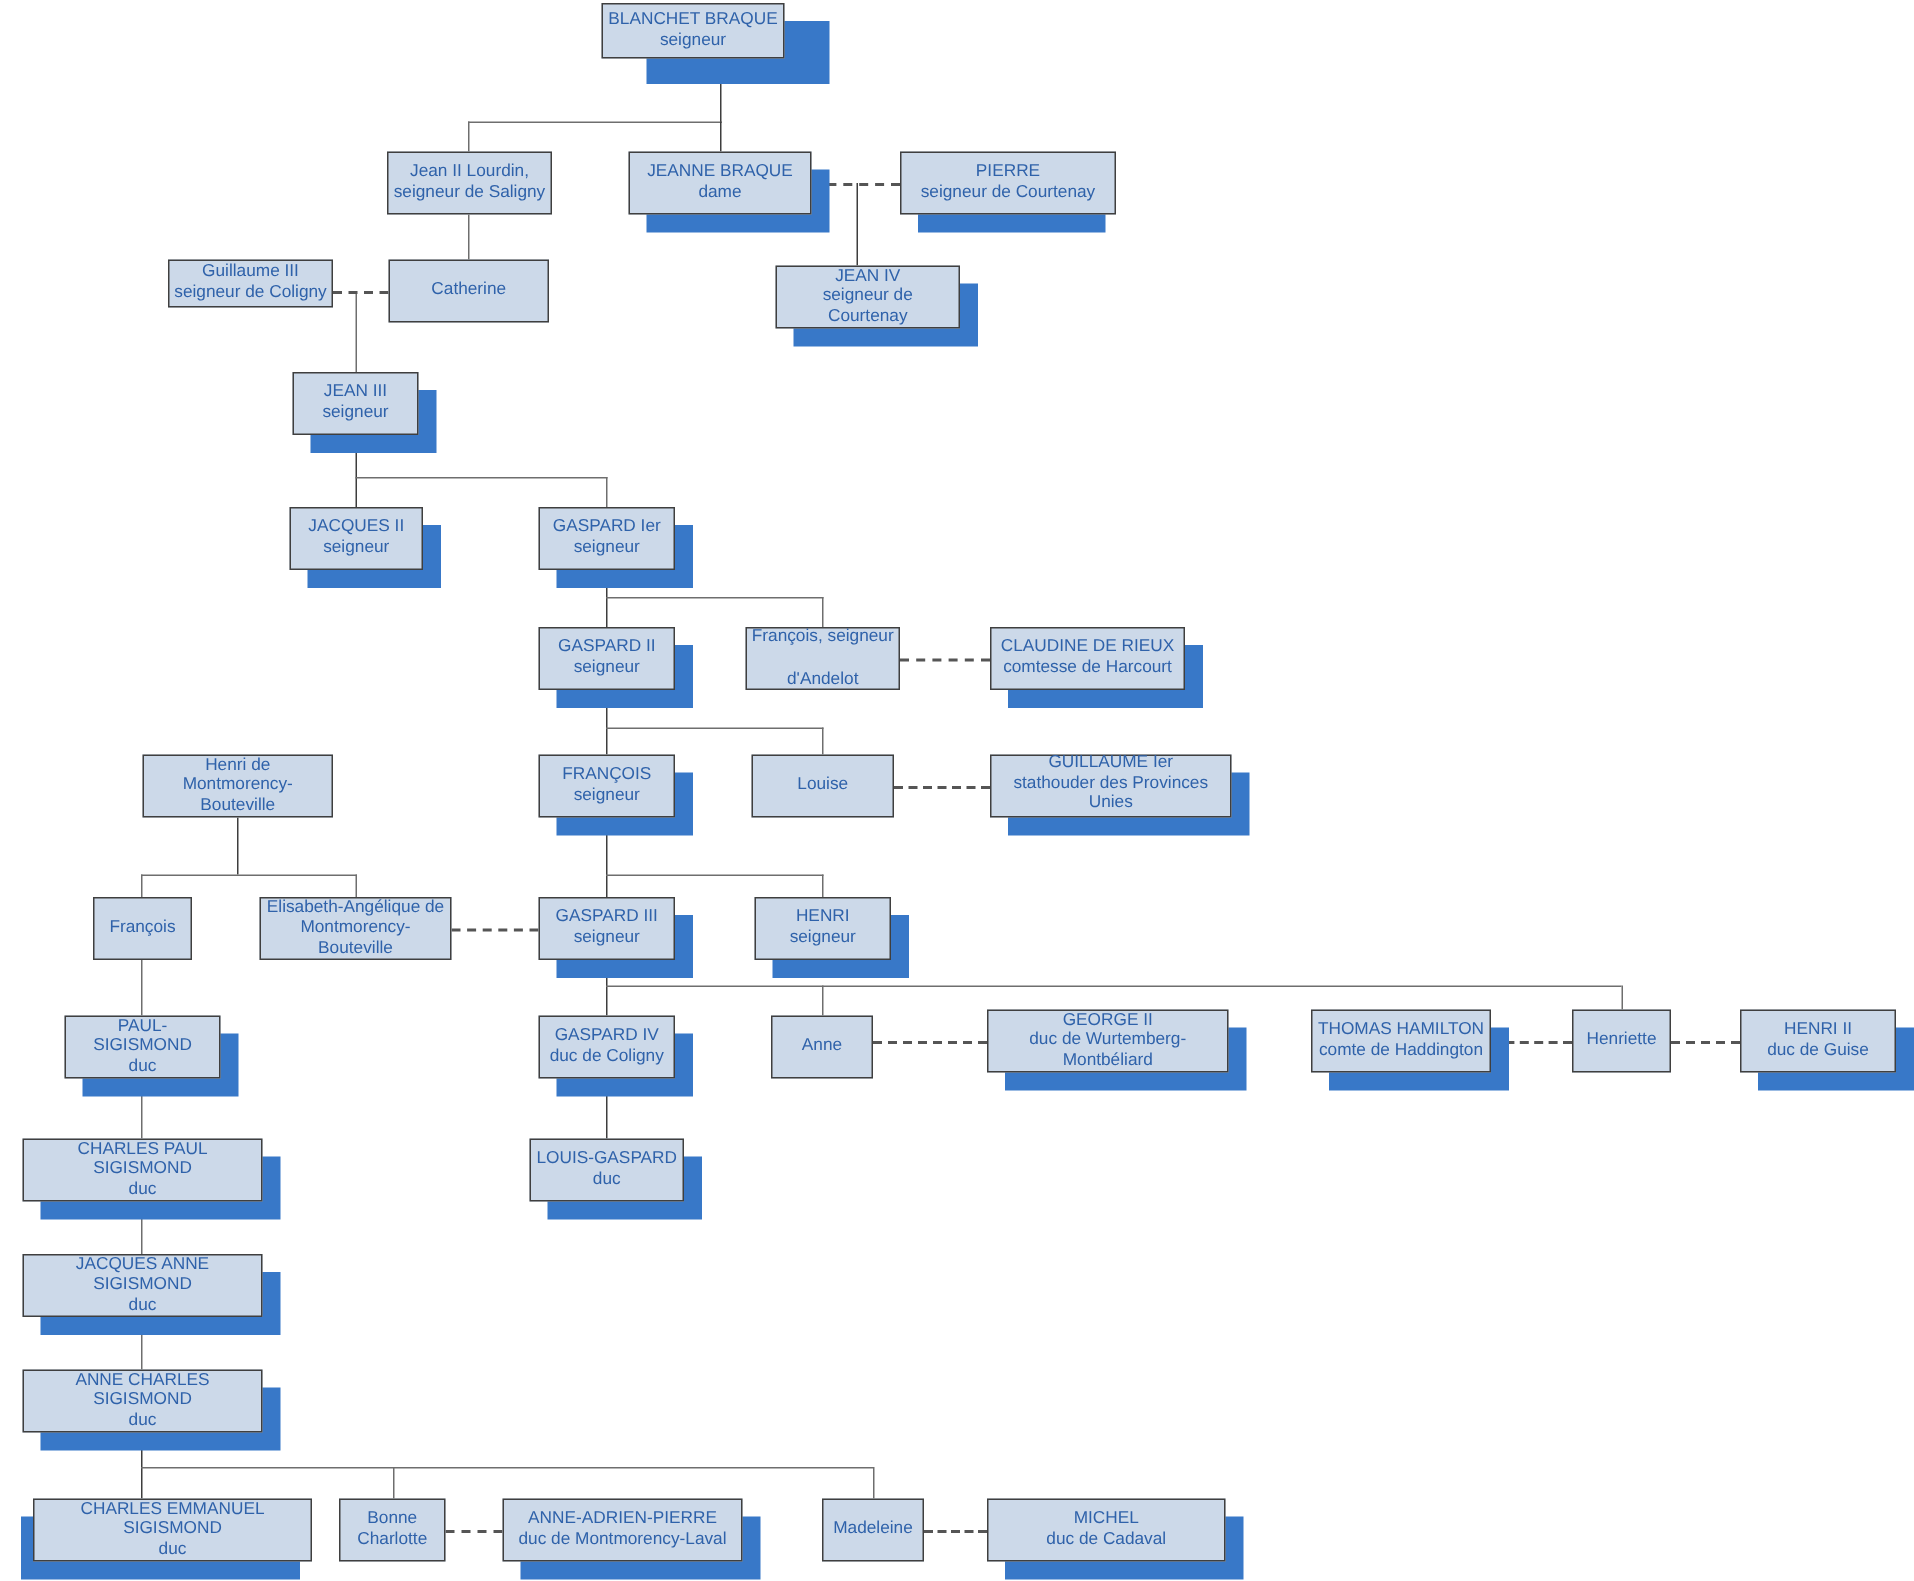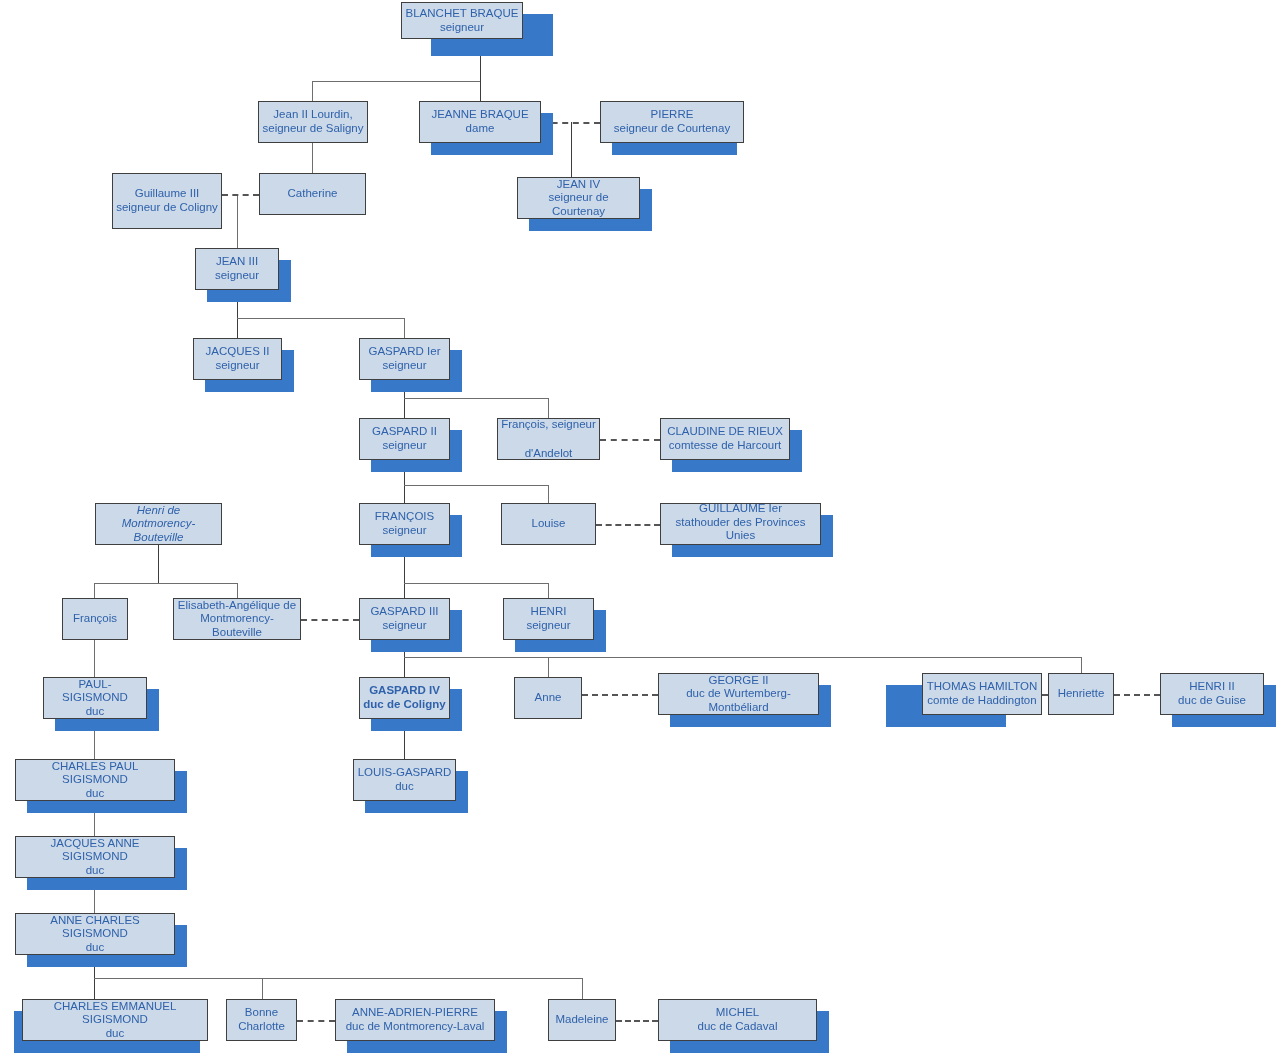--- a/index.html
+++ b/index.html
@@ -137,21 +137,21 @@
       <div class="shadow" style="left: 431px; top: 113px; width: 122px; height: 42px;"></div>
       <div class="node" style="left: 419px; top: 101px; width: 122px; height: 42px;">
         <span class="nm">JEANNE BRAQUE</span>
         <span class="ti">dame</span>
       </div>
       <div class="shadow" style="left: 612px; top: 113px; width: 125px; height: 42px;"></div>
       <div class="node" style="left: 600px; top: 101px; width: 144px; height: 42px;">
         <span class="nm">PIERRE</span>
         <span class="ti">seigneur de Courtenay</span>
       </div>
-      <div class="node" style="left: 112px; top: 173px; width: 110px; height: 56px;">
+      <div class="node" style="left: 112px; top: 173px; width: 110px; height: 32px;">
         <span class="nm">Guillaume III</span>
         <span class="ti">seigneur de Coligny</span>
       </div>
       <div class="node" style="left: 259px; top: 173px; width: 107px; height: 42px;">
         <span class="nm">Catherine</span>
       </div>
       <div class="shadow" style="left: 529px; top: 189px; width: 123px; height: 42px;"></div>
       <div class="node" style="left: 517px; top: 177px; width: 123px; height: 42px;">
         <span class="nm">JEAN IV</span>
         <span class="ti">seigneur de Courtenay</span>
@@ -191,21 +191,21 @@
         <span class="ti">seigneur</span>
       </div>
       <div class="node" style="left: 501px; top: 503px; width: 95px; height: 42px;">
         <span class="nm">Louise</span>
       </div>
       <div class="shadow" style="left: 672px; top: 515px; width: 161px; height: 42px;"></div>
       <div class="node" style="left: 660px; top: 503px; width: 161px; height: 42px; justify-content: flex-end;">
         <span class="nm">GUILLAUME Ier</span>
         <span class="ti">stathouder des Provinces Unies</span>
       </div>
-      <div class="node" style="left: 95px; top: 503px; width: 127px; height: 42px; font-style: italic;">
+      <div class="node" style="left: 95px; top: 503px; width: 127px; height: 42px;">
         <span class="nm">Henri de Montmorency-</span>
         <span class="ti">Bouteville</span>
       </div>
       <div class="node" style="left: 62px; top: 598px; width: 66px; height: 42px;">
         <span class="nm">François</span>
       </div>
       <div class="node" style="left: 173px; top: 598px; width: 128px; height: 42px;">
         <span class="nm">Elisabeth-Angélique de</span>
         <span class="ti">Montmorency-Bouteville</span>
       </div>
@@ -218,34 +218,34 @@
       <div class="node" style="left: 503px; top: 598px; width: 91px; height: 42px;">
         <span class="nm">HENRI</span>
         <span class="ti">seigneur</span>
       </div>
       <div class="shadow" style="left: 55px; top: 689px; width: 104px; height: 42px;"></div>
       <div class="node" style="left: 43px; top: 677px; width: 104px; height: 42px;">
         <span class="nm">PAUL-SIGISMOND</span>
         <span class="ti">duc</span>
       </div>
       <div class="shadow" style="left: 371px; top: 689px; width: 91px; height: 42px;"></div>
-      <div class="node" style="left: 359px; top: 677px; width: 91px; height: 42px; font-weight: bold;">
+      <div class="node" style="left: 359px; top: 677px; width: 91px; height: 42px;">
         <span class="nm">GASPARD IV</span>
         <span class="ti">duc de Coligny</span>
       </div>
       <div class="node" style="left: 514px; top: 677px; width: 68px; height: 42px;">
         <span class="nm">Anne</span>
       </div>
       <div class="shadow" style="left: 670px; top: 685px; width: 161px; height: 42px;"></div>
       <div class="node" style="left: 658px; top: 673px; width: 161px; height: 42px;">
         <span class="nm">GEORGE II</span>
         <span class="ti">duc de Wurtemberg-Montbéliard</span>
       </div>
       <div class="shadow" style="left: 886px; top: 685px; width: 120px; height: 42px;"></div>
-      <div class="node" style="left: 874px; top: 673px; width: 120px; height: 42px; margin-left: 48px;">
+      <div class="node" style="left: 874px; top: 673px; width: 120px; height: 42px;">
         <span class="nm">THOMAS HAMILTON</span>
         <span class="ti">comte de Haddington</span>
       </div>
       <div class="node" style="left: 1048px; top: 673px; width: 66px; height: 42px;">
         <span class="nm">Henriette</span>
       </div>
       <div class="shadow" style="left: 1172px; top: 685px; width: 104px; height: 42px;"></div>
       <div class="node" style="left: 1160px; top: 673px; width: 104px; height: 42px;">
         <span class="nm">HENRI II</span>
         <span class="ti">duc de Guise</span>

